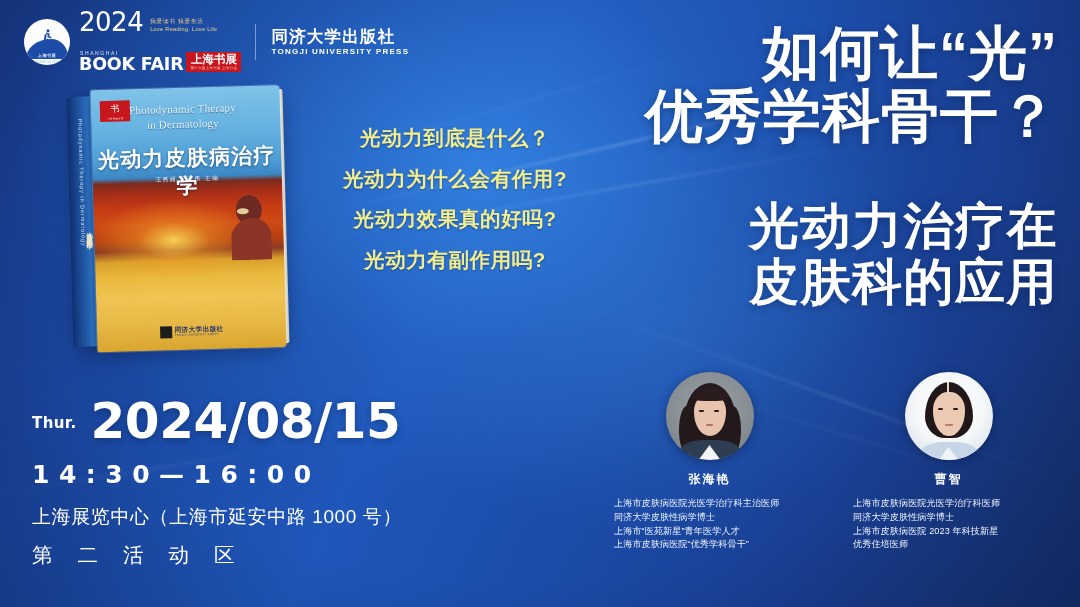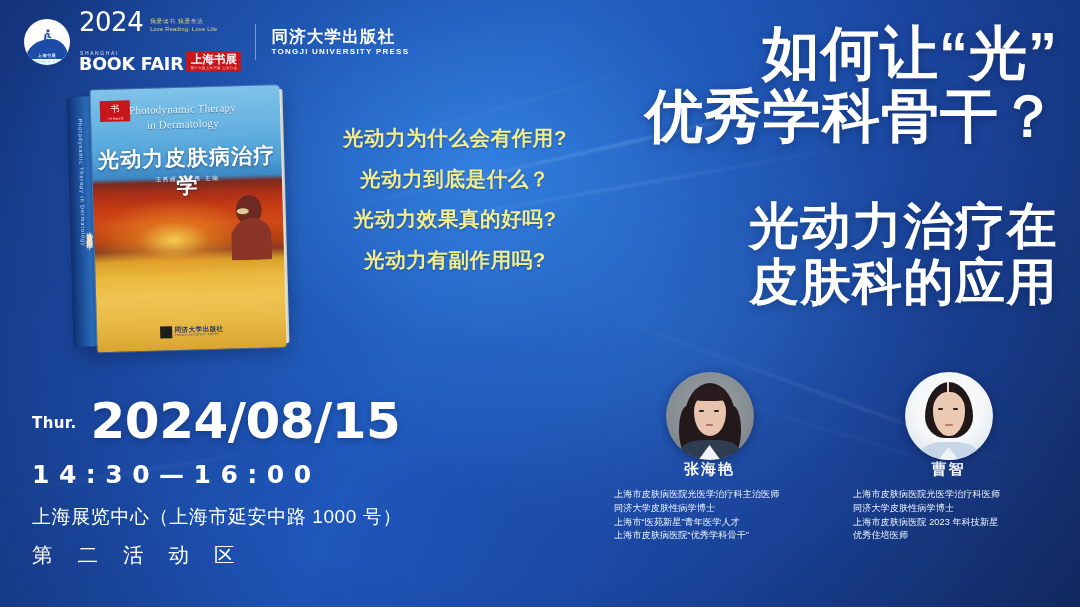--- a/index.html
+++ b/index.html
@@ -143,21 +143,21 @@
   #venue{ font-size:19px; color:#ffffff; letter-spacing:.6px; margin-top:15px; white-space:nowrap;}
   #zone{ font-size:20.5px; color:#ffffff; letter-spacing:25px; margin-top:11px; white-space:nowrap;}
 
   
   #speakers{ position:absolute; left:590px; top:372px; width:478px; display:flex; gap:0; }
   .spk{ width:239px; display:flex; flex-direction:column; align-items:center; }
   .spk-photo{
     width:88px; height:88px; border-radius:50%; overflow:hidden; position:relative;
     box-shadow:0 2px 10px rgba(6,20,55,.45);
   }
-  .spk-name{ font-size:15px; font-weight:700; color:#ffffff; letter-spacing:2px; margin-top:0; }
+  .spk-name{ font-size:12px; font-weight:700; color:#ffffff; letter-spacing:2px; margin-top:11px; }
   .spk-cred{ margin-top:9px; width:100%; padding-left:24px; }
   .spk-cred div{ font-size:9.1px; color:#eef4fd; line-height:1.52; letter-spacing:.1px; white-space:nowrap;}
 
   
   .pA{ background:radial-gradient(circle at 50% 42%, #9aa1a6 0%, #868d93 60%, #6f767c 100%); }
   .pA .hair{ position:absolute; left:18px; top:11px; width:52px; height:66px; border-radius:50% 50% 44% 44%/58% 58% 42% 42%; background:#23181a; }
   .pA .face{ position:absolute; left:28px; top:22px; width:32px; height:42px; border-radius:48% 48% 52% 52%/42% 42% 58% 58%; background:#e8c3ad; }
   .pA .bang{ position:absolute; left:26px; top:14px; width:36px; height:15px; border-radius:50% 50% 40% 40%/90% 90% 30% 30%; background:#2a1c1e; }
   .pA .sh{ position:absolute; left:12px; bottom:0; width:64px; height:20px; border-radius:40% 40% 0 0/70% 70% 0 0; background:#2f3d52; }
   .pA .collar{ position:absolute; left:33px; bottom:0; width:22px; height:15px; background:#f3f4f6; clip-path:polygon(50% 0,100% 100%,0 100%); }
@@ -265,22 +265,22 @@
         <div class="mark"></div>
         <div class="ptxt">
           <span class="p1">同济大学出版社</span>
           <span class="p2">TONGJI UNIVERSITY PRESS</span>
         </div>
       </div>
     </div>
   </div>
 
   <div id="questions">
+    <div class="q">光动力到底是什么？</div>
     <div class="q">光动力为什么会有作用?</div>
-    <div class="q">光动力到底是什么？</div>
     <div class="q">光动力效果真的好吗?</div>
     <div class="q">光动力有副作用吗?</div>
   </div>
 
   <div id="headline">
     <div class="h1">如何让“光”</div>
     <div class="h1">优秀学科骨干？</div>
   </div>
   <div id="subhead">
     <div class="h2">光动力治疗在</div>

